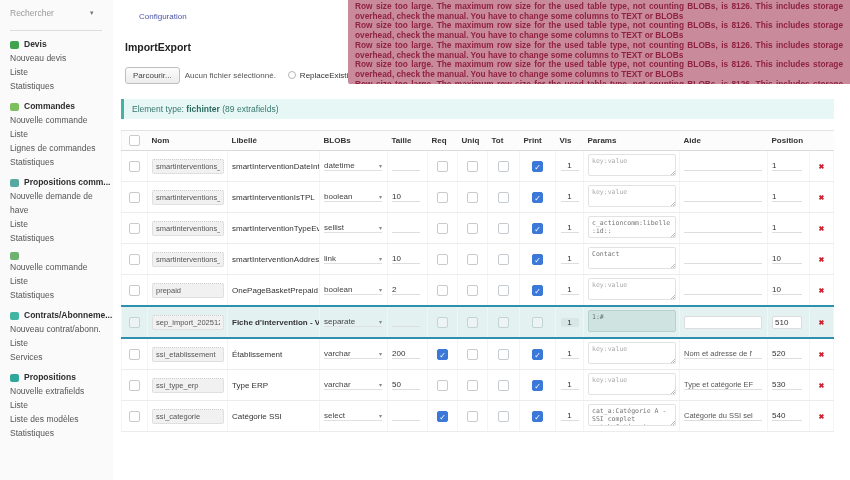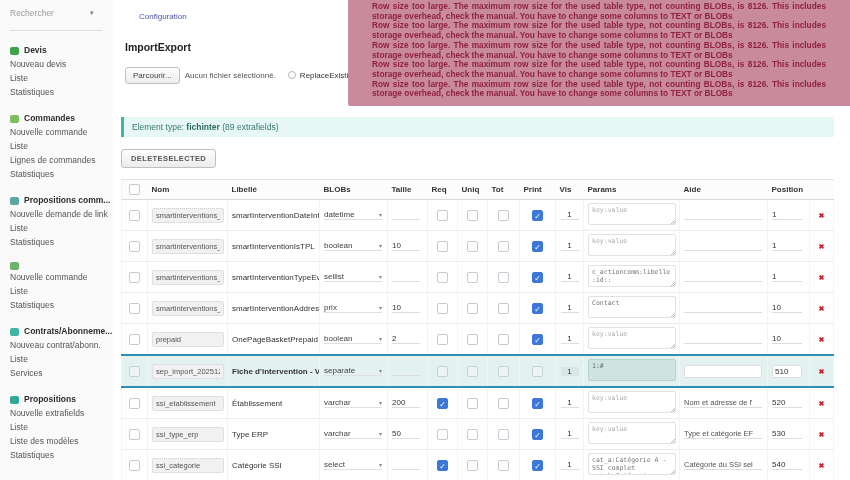--- a/index.html
+++ b/index.html
@@ -9,39 +9,39 @@
     font-size:8.5px; color:#333; background:#fff; position:relative;
   }
   
   .sidebar { position:absolute; left:0; top:0; width:113px; height:480px;
     background:#fafafa; padding:8px 0 0 10px; }
   .search-wrap { display:flex; align-items:center; width:92px; border-bottom:1px solid #ddd; padding-bottom:12px; }
   .search-wrap input { border:none; outline:none; background:transparent; width:80px; font-size:8.5px;
     font-family:"Liberation Sans", sans-serif; color:#333; }
   .search-wrap input::placeholder { color:#999; }
   .search-caret { color:#777; font-size:7px; }
-  .menu-section { margin-top:13px; }
+  .menu-section { margin-top:7px; }
   .menu-title { display:flex; align-items:center; font-weight:bold; color:#2e2e2e; font-size:8.5px; line-height:13px; cursor:pointer; }
   .menu-icon { display:inline-block; width:9px; height:8px; border-radius:2px; margin-right:5px; }
   .menu-item { color:#555; font-size:8.5px; line-height:14px; cursor:pointer; }
   
   .content { position:absolute; left:113px; top:0; width:737px; height:480px; background:#fff; }
   .tabbar { padding:5px 0 0 12px; height:27px; display:flex; align-items:flex-end; }
   .tab { font-size:8px; color:#4a55a8; padding:5px 13px 5px 13px; cursor:pointer; border:1px solid transparent; }
   .tab.active { border:1px solid #d8d8d8; border-top:3px solid #cd3fd3; background:#fff; color:#3d44a0; }
   .ie-title { font-size:10.5px; font-weight:bold; color:#222; margin:14px 0 0 12px; }
   .form-row { display:flex; align-items:center; margin:12px 0 0 12px; font-size:8px; height:20px; }
   .btn { font-family:"Liberation Sans", sans-serif; border:1px solid #bfbfbf; border-radius:3px;
     background:linear-gradient(#fdfdfd,#ececec); color:#444; font-size:8px; padding:3px 7px; cursor:pointer;text-align:center; }
   .btn.import { margin-left:12px; font-weight:bold; }
   .nofile { color:#555; margin-left:5px; }
   .radio { width:8px; height:8px; border:1px solid #b5b5b5; border-radius:50%; background:#fff; margin-left:12px; }
   .replace-label { color:#333; margin-left:4px; }
   .help-link { color:#8a8a8a; font-size:8px; margin:9px 0 0 12px; cursor:pointer; }
-  .info-box { margin:32px 16px 0 8px; background:#e7f7f6; border-left:3px solid #45b3a4;
+  .info-box { margin:14px 16px 0 8px; background:#e7f7f6; border-left:3px solid #45b3a4;
     padding:5px 8px; color:#37776d; font-size:8.5px; }
   .info-box b { color:#2d6b61; }
   .delete-selected { margin:12px 0 0 8px; font-size:7.5px; font-weight:bold; letter-spacing:.4px; color:#555; padding:4px 9px; }
   
   table.grid { border-collapse:collapse; table-layout:fixed; width:712px; margin:11px 0 0 8px; }
   .grid th { font-size:8px; font-weight:bold; color:#333; text-align:left; padding:4px 4px;
     border-top:1px solid #e3e3e3; border-bottom:1px solid #dadada; background:#fcfcfc; }
   .grid th.c, .grid td.c { text-align:center; }
   .grid td { font-size:8px; color:#333; padding:3px 4px; border-bottom:1px solid #ececec;
     border-right:1px solid #f4f4f4; height:30px; vertical-align:middle; overflow:hidden; white-space:nowrap; }
@@ -68,22 +68,22 @@
       linear-gradient(135deg, transparent 0 62%, #bbb 62% 68%, transparent 68% 78%, #bbb 78% 84%, transparent 84%) bottom right / 6px 6px no-repeat,
       #fff;
   }
   textarea.params::placeholder { color:#aaa; }
   .del-x { color:#cf2030; font-size:7px; font-weight:bold; cursor:pointer; }
   tr.highlight td { background:#e4f1f1; border-top:2px solid #2f8fae; border-bottom:2px solid #2f8fae; height:28px; }
   tr.highlight textarea.params { background:#cfe4e0; border-color:#b7d2cd; color:#5c6d6a; }
   tr.highlight .mini-input.vis { background:#d8e6e6; border-bottom:none; border-radius:2px; }
   tr.highlight .mini-input.aide, tr.highlight .mini-input.pos { background:#fff; border:1px solid #ddd; border-radius:2px; padding:1px 2px; }
   
-  .error-banner { position:absolute; left:348px; top:0; width:502px; height:106px; overflow:hidden;
-    background:#c98b9b; color:#8f2240; padding:2px 24px; z-index:10; border-radius:0 0 0 2px; }
+  .error-banner { position:absolute; left:348px; top:0; width:502px; height:84px; overflow:hidden;
+    background:#c98b9b; color:#8f2240; padding:2px 7px; z-index:10; border-radius:0 0 0 2px; }
   .err-line { font-size:8.3px; line-height:9.7px; text-align:justify; font-weight:bold; }
 </style>
 </head>
 <body>
 
 <div class="page">
 
   <aside class="sidebar">
     <div class="search-wrap">
       <input placeholder="Rechercher" style="">
@@ -107,21 +107,21 @@
           <div class="menu-item">Nouvelle commande</div>
           <div class="menu-item">Liste</div>
           <div class="menu-item">Lignes de commandes</div>
           <div class="menu-item">Statistiques</div>
         </div>
         <div class="menu-section">
           <div class="menu-title">
             <span class="menu-icon" style="background: rgb(88, 168, 160);"></span>
             <span>Propositions comm...</span>
           </div>
-          <div class="menu-item">Nouvelle demande de link</div>
+          <div class="menu-item">Nouvelle demande de have</div>
           <div class="menu-item">Liste</div>
           <div class="menu-item">Statistiques</div>
         </div>
         <div class="menu-section">
           <div class="menu-title">
             <span class="menu-icon" style="background: rgb(109, 179, 109);"></span>
           </div>
           <div class="menu-item">Nouvelle commande</div>
           <div class="menu-item">Liste</div>
           <div class="menu-item">Statistiques</div>
@@ -163,21 +163,20 @@
       <button class="btn import">IMPORT</button>
     </div>
 
 
     <div class="info-box">
       <span>Element type:</span>
       <b>fichinter</b>
       <span>(89 extrafields)</span>
     </div>
 
-    <button class="btn delete-selected">DELETESELECTED</button>
 
     <table class="grid">
       <colgroup>
         <col style="width:26px">
           <col style="width:80px">
           <col style="width:92px">
           <col style="width:68px">
         <col style="width:40px">
           <col style="width:30px">
           <col style="width:30px">
@@ -270,21 +269,21 @@
             <td><input class="mini-input aide" style=""></td>
             <td><input class="mini-input pos" value="1" style=""></td>
             <td class="c"><span class="del-x">✖</span></td>
           </tr>
           <tr>
             <td class="c"><span class="cb"></span></td>
             <td><input class="nom-input" value="smartinterventions_a" style=""></td>
             <td><span class="lib">smartInterventionAddress</span></td>
             <td>
               <div class="typesel">
-                <span>prix</span>
+                <span>link</span>
                 <span class="caret">▾</span>
               </div>
             </td>
             <td><input class="mini-input" value="10" style=""></td>
             <td class="c"><span class="cb"></span></td>
             <td class="c"><span class="cb"></span></td>
             <td class="c"><span class="cb"></span></td>
             <td class="c"><span class="cb on">✓</span></td>
             <td class="c"><input class="mini-input vis" value="1" style=""></td>
             <td><textarea class="params" style="">Contact</textarea></td>

